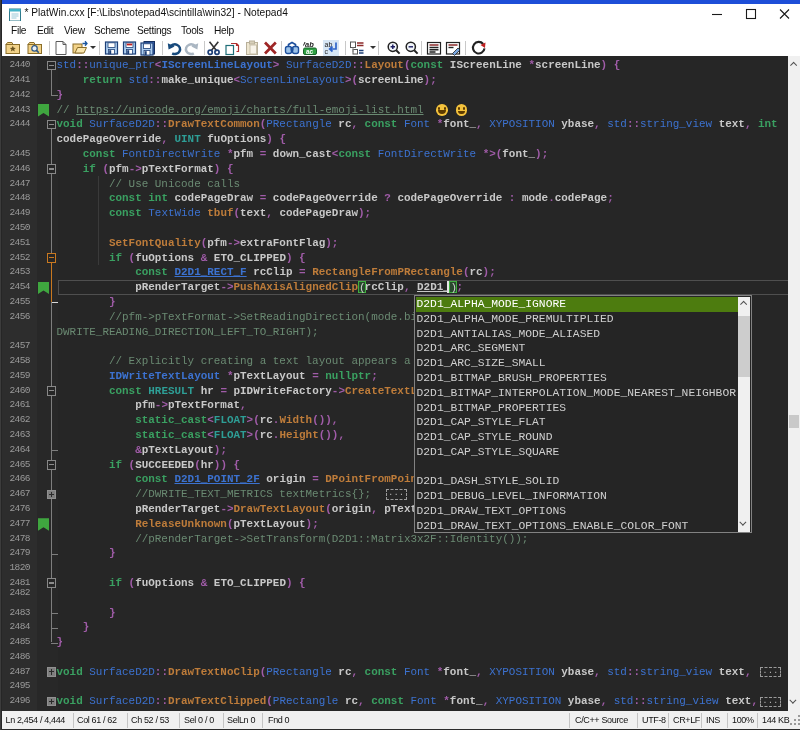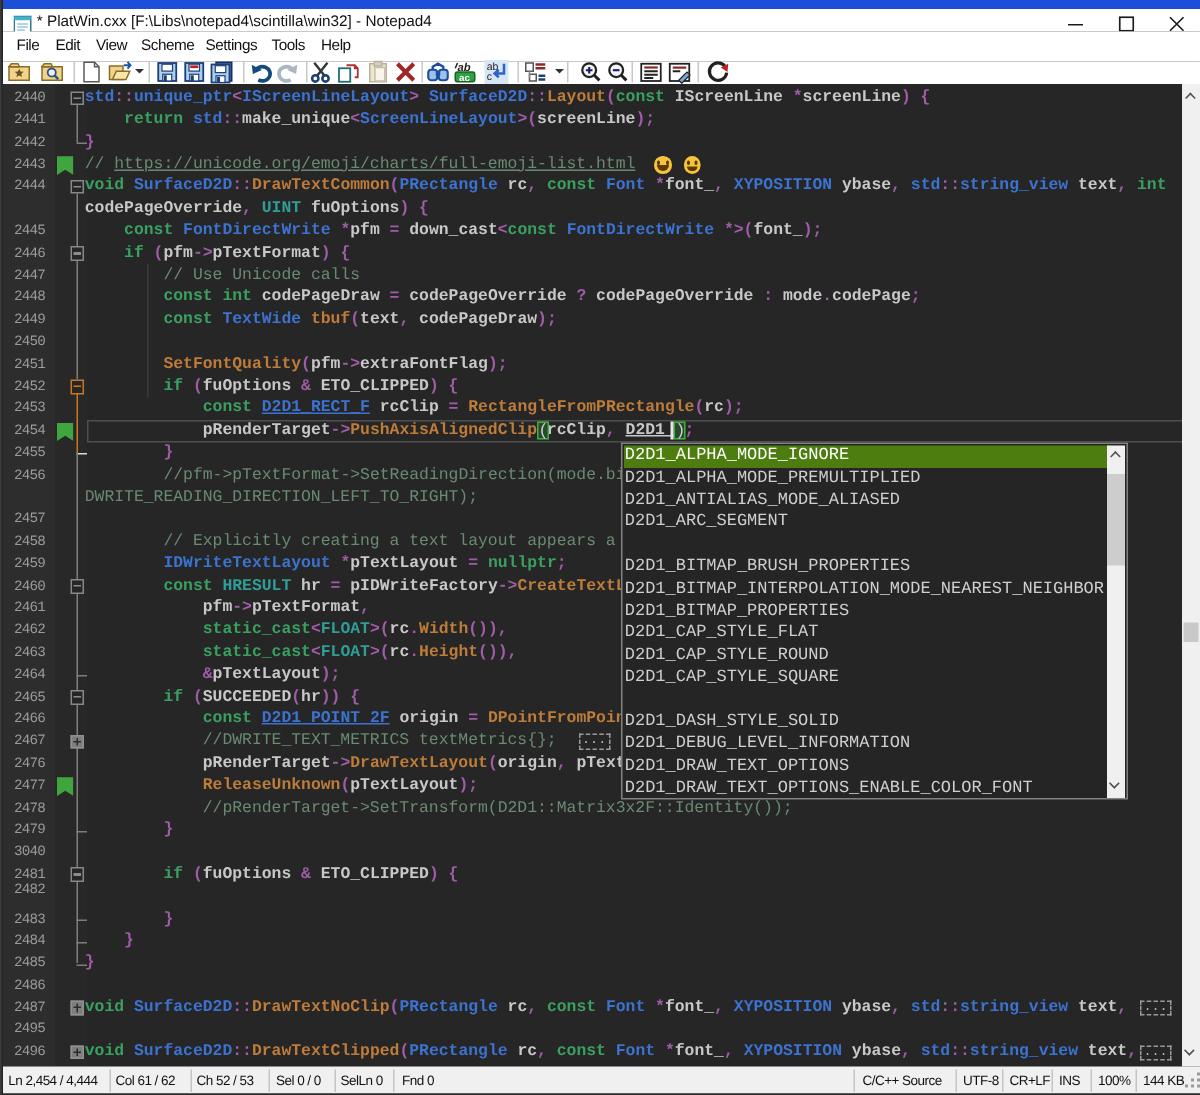--- a/index.html
+++ b/index.html
@@ -1,32 +1,32 @@
 <!DOCTYPE html>
 <html><head><meta charset="utf-8"><style>
 *{margin:0;padding:0;box-sizing:border-box}
 body{width:800px;height:730px;overflow:hidden;background:#262626;font-family:"Liberation Sans",sans-serif}
 .win{position:relative;width:800px;height:730px;background:#262626;border-left:1px solid #3c3c3c;border-right:1px solid #3c3c3c}
-.titlebar{position:absolute;left:1px;top:0;width:798px;height:21px;background:#fff;border-top:6px solid #1d4ed8}
+.titlebar{position:absolute;left:1px;top:0;width:798px;height:21px;background:#fff;border-top:4px solid #1d4ed8}
 .title{position:absolute;left:22.5px;top:3px;font-size:10.2px;color:#111;white-space:pre}
 .appico{position:absolute;left:7px;top:4px}
 .cap{position:absolute;top:0;width:34px;height:21px;color:#111}
 .menubar{position:absolute;left:1px;top:21px;width:798px;height:20px;background:#fff}
 .mi{position:absolute;top:3.5px;font-size:10.2px;letter-spacing:-0.3px;color:#111}
 .toolbar{position:absolute;left:1px;top:41px;width:798px;height:15.5px;background:#fff}
 .tbi{position:absolute;top:40px;width:16px;height:16px}
 .tsep{position:absolute;top:41px;width:1px;height:14px;background:#c8c8c8}
 .dd{position:absolute;width:0;height:0;border:3.2px solid transparent;border-top-color:#333;border-bottom-width:0}
 .editor{position:absolute;left:1px;top:56px;width:786px;height:654.5px;background:#262626;overflow:hidden}
 .nmargin{position:absolute;left:0;top:0;width:35px;height:655px;background:#2d2d2d}
 .fmargin{position:absolute;left:35px;top:0;width:21px;height:655px;background:#282828}
 .ln{position:absolute;left:0;width:28px;text-align:right;font-family:"Liberation Mono",monospace;font-size:9.5px;letter-spacing:-0.55px;line-height:14.79px;color:#9a9a9a}
 .cr{position:absolute;left:54.5px;font-family:"Liberation Mono",monospace;font-size:10.93px;line-height:14.79px;white-space:pre;color:#c8c8c8;font-weight:bold}
 .cr span.k{color:#3aa061;font-weight:bold}
-.cr span.t{color:#3c72d0;font-weight:bold}
+.cr span.t{color:#3c72d0;font-weight:normal}
 .cr span.i{color:#3c72d0;font-weight:bold}
 .cr span.f{color:#be7c3a;font-weight:bold}
 .cr span.o{color:#a05ca8;font-weight:bold}
 .cr span.c{color:#6a8a72;font-weight:normal}
 .cr span.u{color:#6a8a72;text-decoration:underline;font-weight:normal}
 .cr span.d{color:#c8c8c8}
 .cr span.x{color:#3c72d0;font-weight:bold;text-decoration:underline}
 .cr span.w{color:#2e9e96;font-weight:bold}
 .cr span.m{color:#c8c8c8;text-decoration:underline}
 .fbox{position:absolute;left:44.5px;width:9.5px;height:9.5px;border:1px solid #888;background:#262626}
@@ -251,21 +251,21 @@
       <div class="ln" style="top:357.26px">2462</div>
       <div class="ln" style="top:372.05px">2463</div>
       <div class="ln" style="top:386.84px">2464</div>
       <div class="ln" style="top:401.63px">2465</div>
       <div class="ln" style="top:416.42px">2466</div>
       <div class="ln" style="top:431.21px">2467</div>
       <div class="ln" style="top:446.00px">2476</div>
       <div class="ln" style="top:460.79px">2477</div>
       <div class="ln" style="top:475.58px">2478</div>
       <div class="ln" style="top:490.37px">2479</div>
-      <div class="ln" style="top:505.16px">3040</div>
+      <div class="ln" style="top:505.16px">1820</div>
       <div class="ln" style="top:519.95px">2481</div>
       <div class="ln" style="top:530px">2482</div>
       <div class="ln" style="top:549.53px">2483</div>
       <div class="ln" style="top:564.32px">2484</div>
       <div class="ln" style="top:579.11px">2485</div>
       <div class="ln" style="top:593.90px">2486</div>
       <div class="ln" style="top:608.69px">2487</div>
       <div class="ln" style="top:623.48px">2495</div>
       <div class="ln" style="top:638.27px">2496</div>
   <div class="fbox" style="top:4.7px"></div>
@@ -361,20 +361,21 @@
         <div class="eye" style="left:2.2px"></div>
         <div class="eye" style="right:2.2px"></div>
         <div class="mo2"></div>
       </div>
  </div>
  <div class="popup">
   <div class="pi sel" style="top:1.00px">D2D1_ALPHA_MODE_IGNORE</div>
       <div class="pi" style="top:15.76px">D2D1_ALPHA_MODE_PREMULTIPLIED</div>
       <div class="pi" style="top:30.52px">D2D1_ANTIALIAS_MODE_ALIASED</div>
       <div class="pi" style="top:45.28px">D2D1_ARC_SEGMENT</div>
+      <div class="pi" style="top:60.04px">D2D1_ARC_SIZE_SMALL</div>
       <div class="pi" style="top:74.80px">D2D1_BITMAP_BRUSH_PROPERTIES</div>
       <div class="pi" style="top:89.56px">D2D1_BITMAP_INTERPOLATION_MODE_NEAREST_NEIGHBOR</div>
       <div class="pi" style="top:104.32px">D2D1_BITMAP_PROPERTIES</div>
       <div class="pi" style="top:119.08px">D2D1_CAP_STYLE_FLAT</div>
       <div class="pi" style="top:133.84px">D2D1_CAP_STYLE_ROUND</div>
       <div class="pi" style="top:148.60px">D2D1_CAP_STYLE_SQUARE</div>
       <div class="pi" style="top:178.12px">D2D1_DASH_STYLE_SOLID</div>
       <div class="pi" style="top:192.88px">D2D1_DEBUG_LEVEL_INFORMATION</div>
       <div class="pi" style="top:207.64px">D2D1_DRAW_TEXT_OPTIONS</div>
       <div class="pi" style="top:222.40px">D2D1_DRAW_TEXT_OPTIONS_ENABLE_COLOR_FONT</div>

